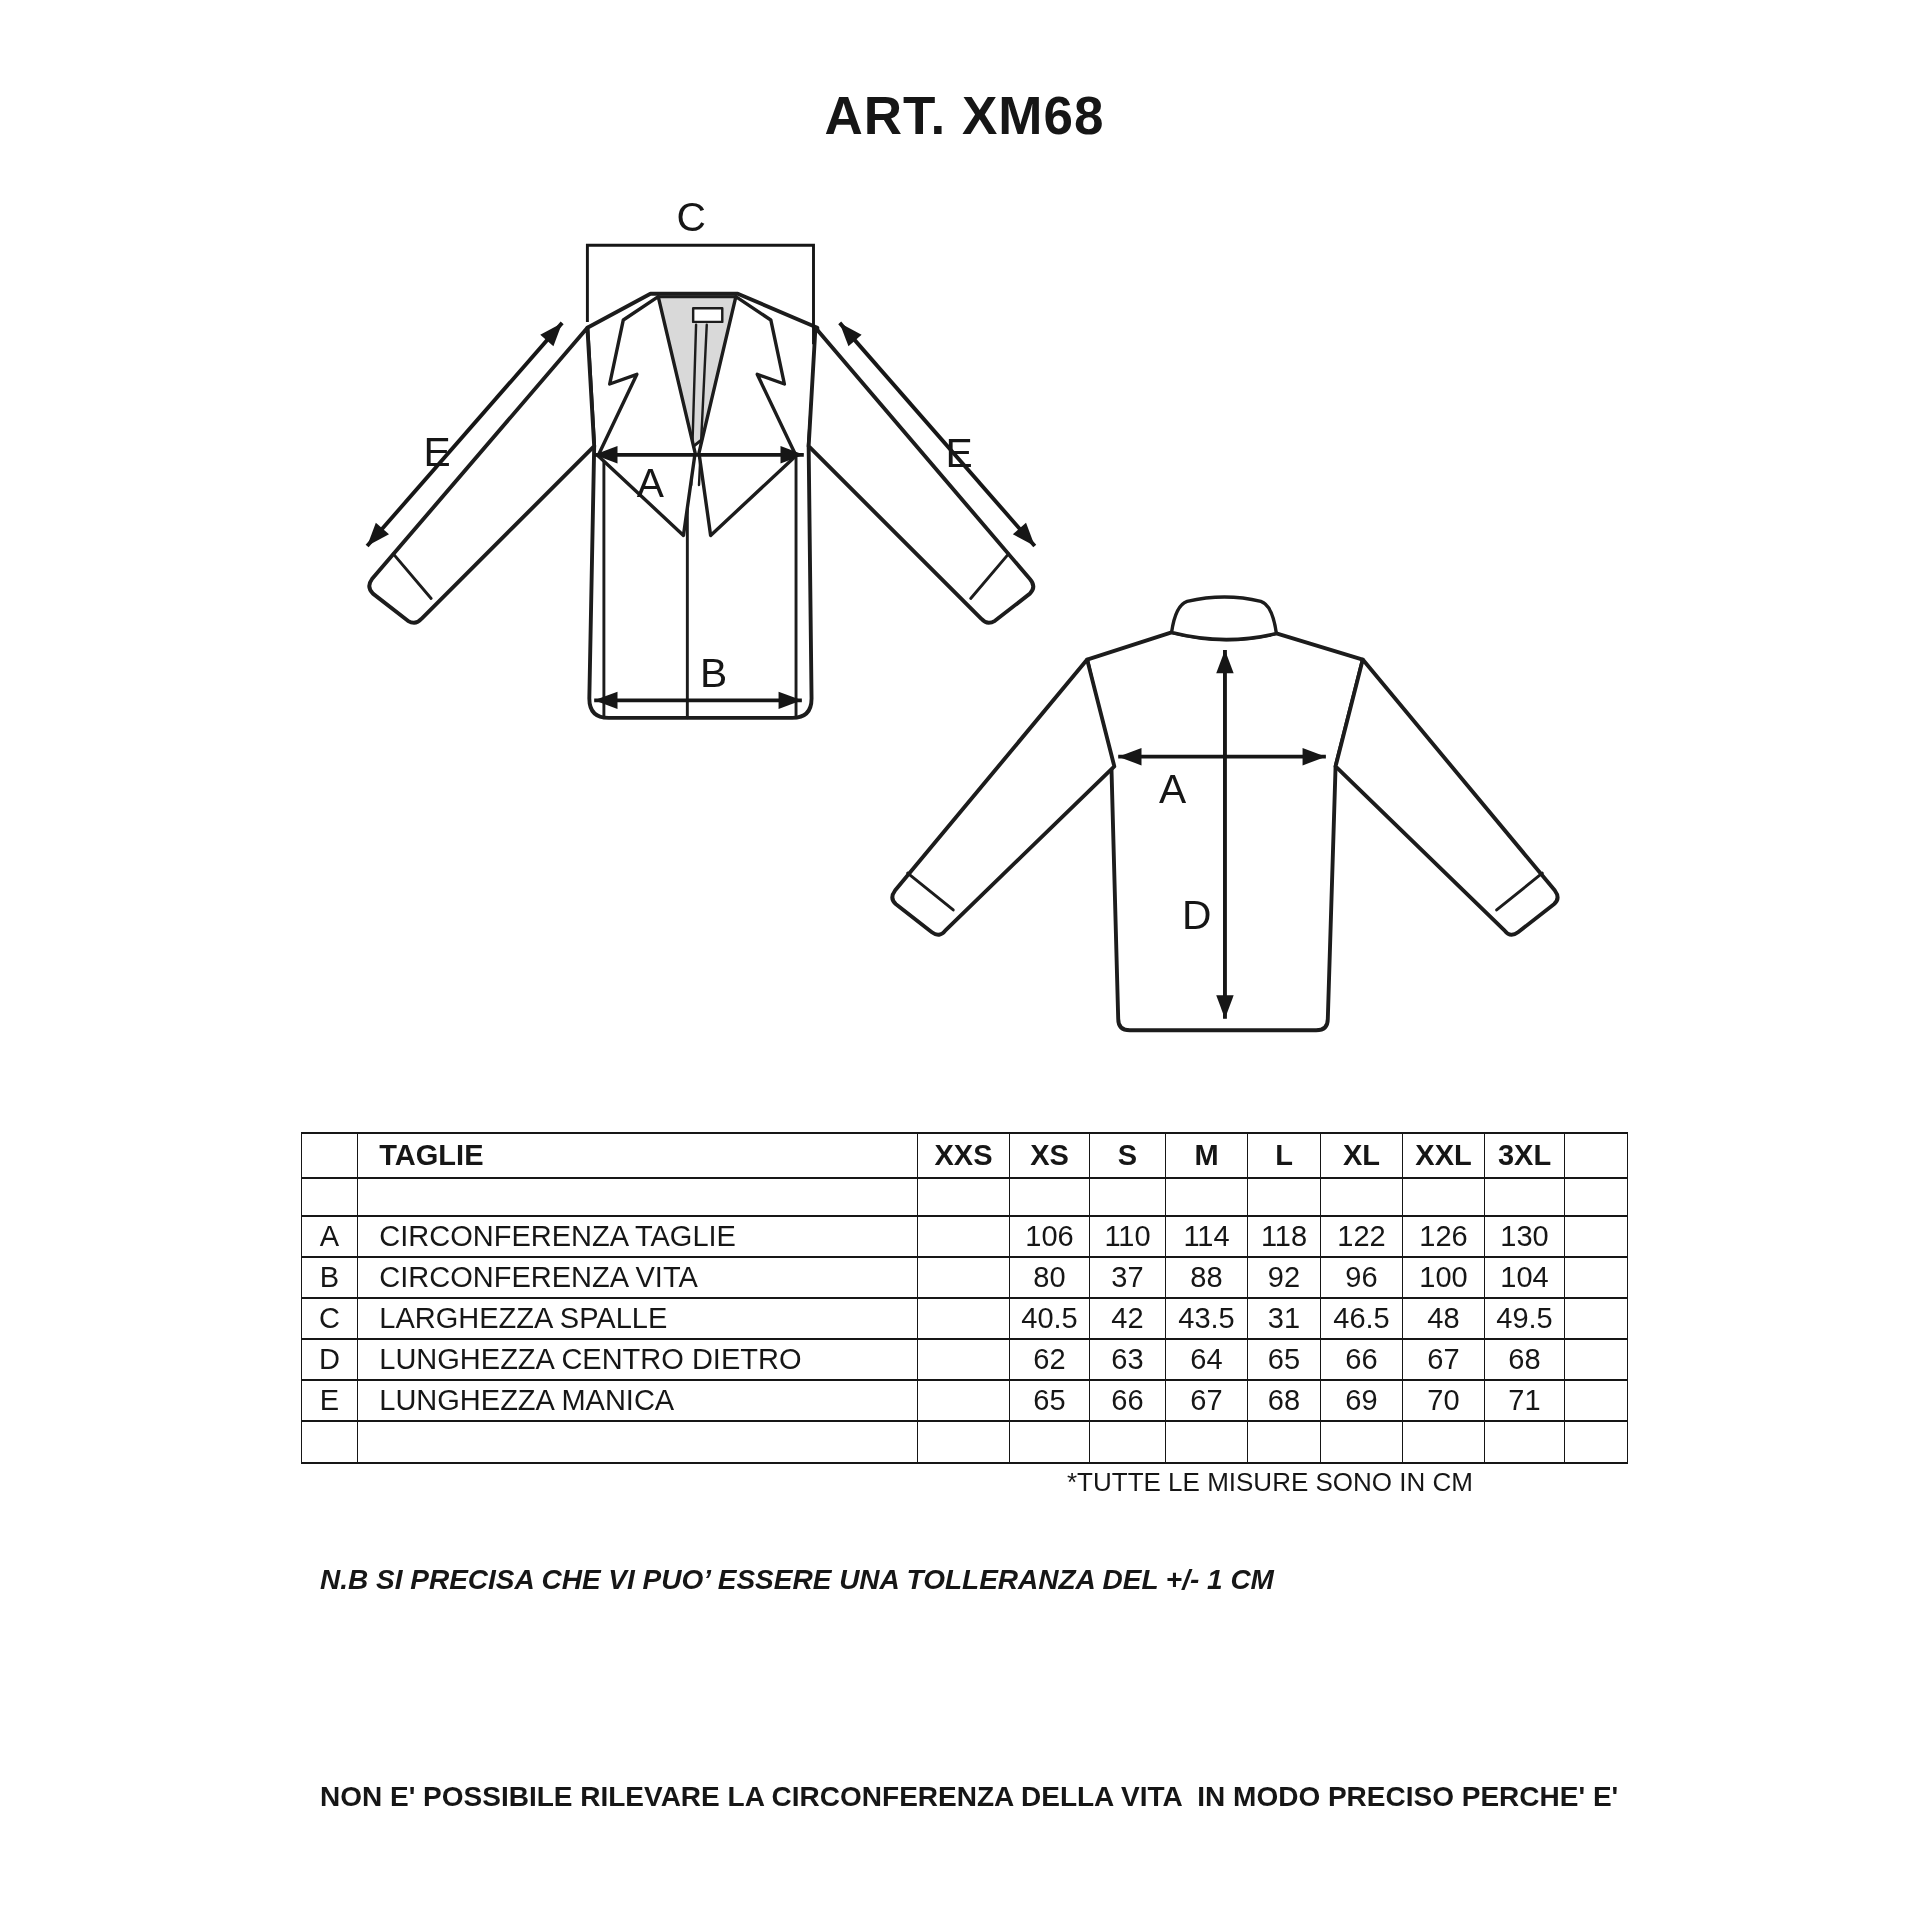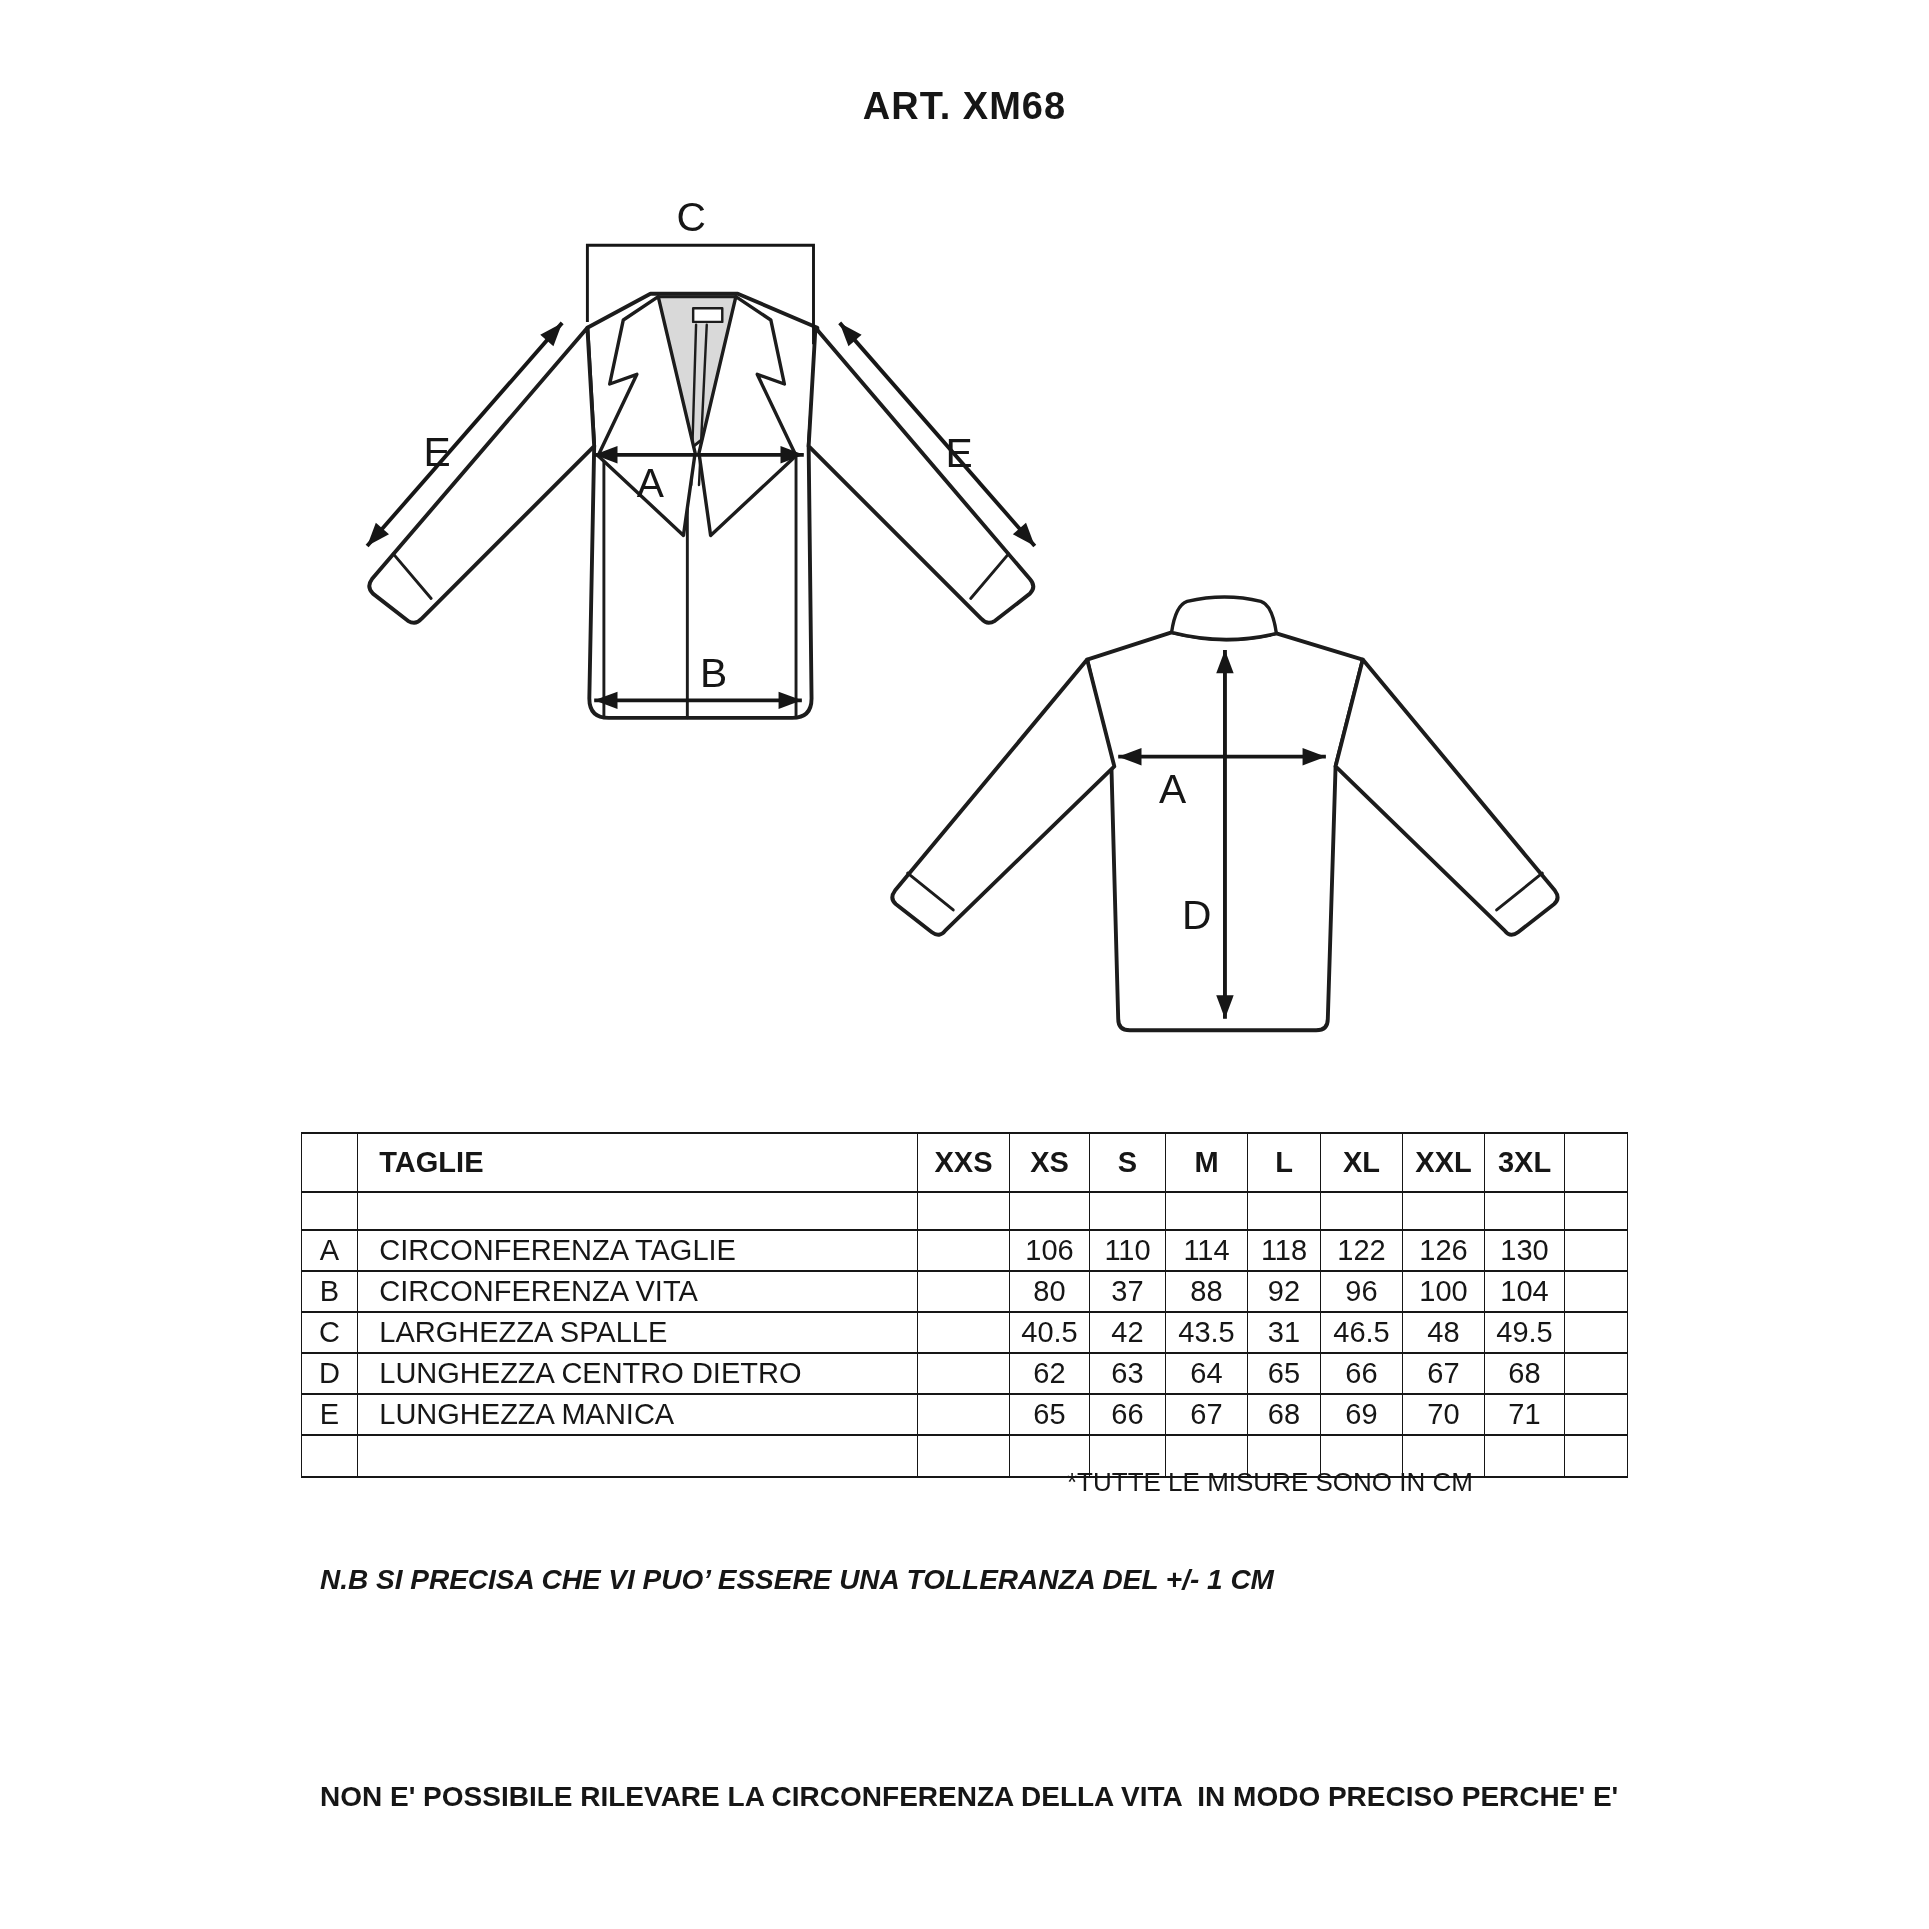--- a/index.html
+++ b/index.html
@@ -2,37 +2,37 @@
 <html><head>
 <meta charset="utf-8">
 <style>
   html,body{margin:0;padding:0;}
   body{
     width:1929px;height:1929px;position:relative;background:#ffffff;
     font-family:"Liberation Sans", sans-serif;color:#161616;overflow:hidden;
   }
   .page-title{
     position:absolute;left:0;top:85px;width:100%;text-align:center;
-    font-size:38px;font-weight:bold;letter-spacing:1px;
+    font-size:53px;font-weight:bold;letter-spacing:1px;
   }
   .diagram-wrap{position:absolute;left:272px;top:155px;width:1378px;height:951px;}
   svg text{font-family:"Liberation Sans",sans-serif;font-size:42px;fill:#161616;}
   .size-table{
     position:absolute;left:301px;top:1132px;width:1326px;
     border-collapse:collapse;table-layout:fixed;
     font-size:29px;
   }
   .size-table td{
     border:1.9px solid #161616;border-top-width:2.9px;border-bottom-width:2.9px;
     padding:0;vertical-align:middle;text-align:center;overflow:hidden;
     white-space:nowrap;
   }
   .size-table td.lbl{text-align:left;padding-left:21.3px;}
   .size-table tr.hdr td{font-weight:bold;}
-  .size-table tr.hdr{height:59px;}
+  .size-table tr.hdr{height:45px;}
   .size-table tr.spacer1{height:38px;}
   .size-table tr.data{height:41px;}
   .size-table tr.spacer2{height:42px;}
   .footnote{
     position:absolute;left:1067px;top:1467px;width:560px;text-align:left;
     font-size:26px;
   }
   .notes{position:absolute;left:320px;top:1564px;width:1291px;font-weight:bold;font-size:28px;}
   .note1{position:absolute;left:0;top:0;white-space:pre;font-style:italic;}
   .note2{position:absolute;left:0;top:70px;line-height:65px;white-space:pre;}

